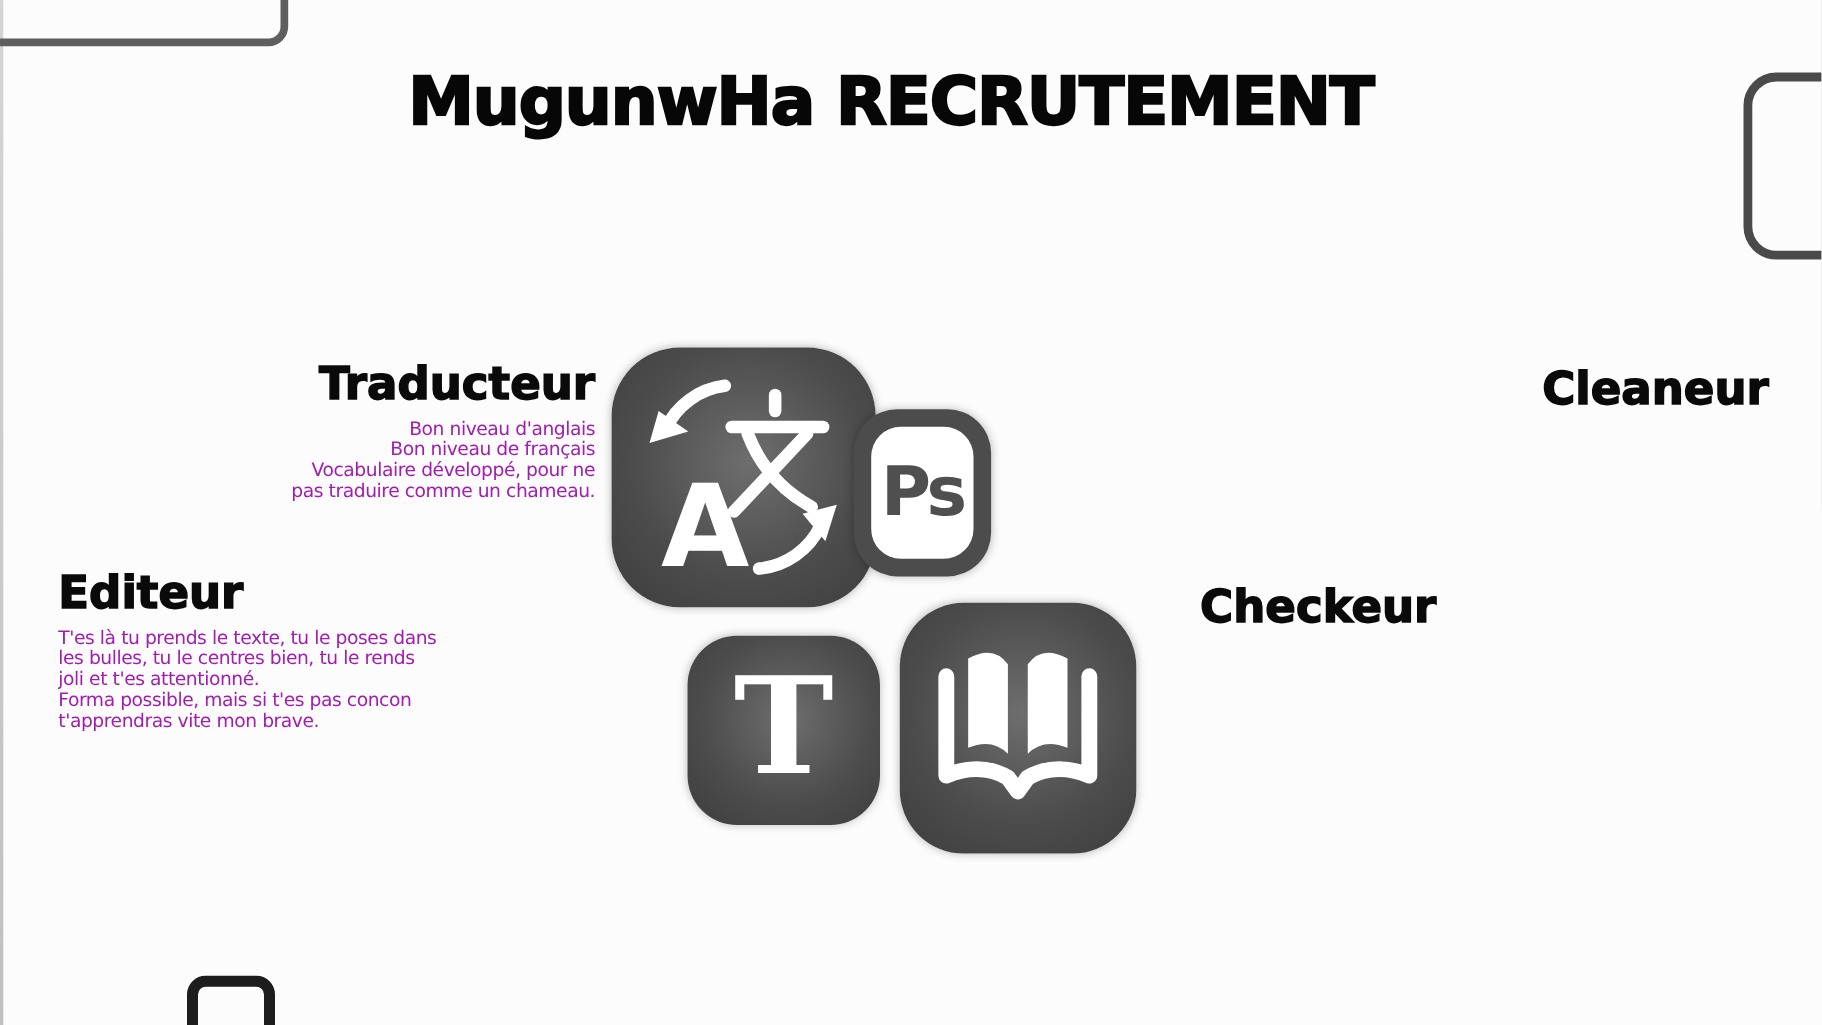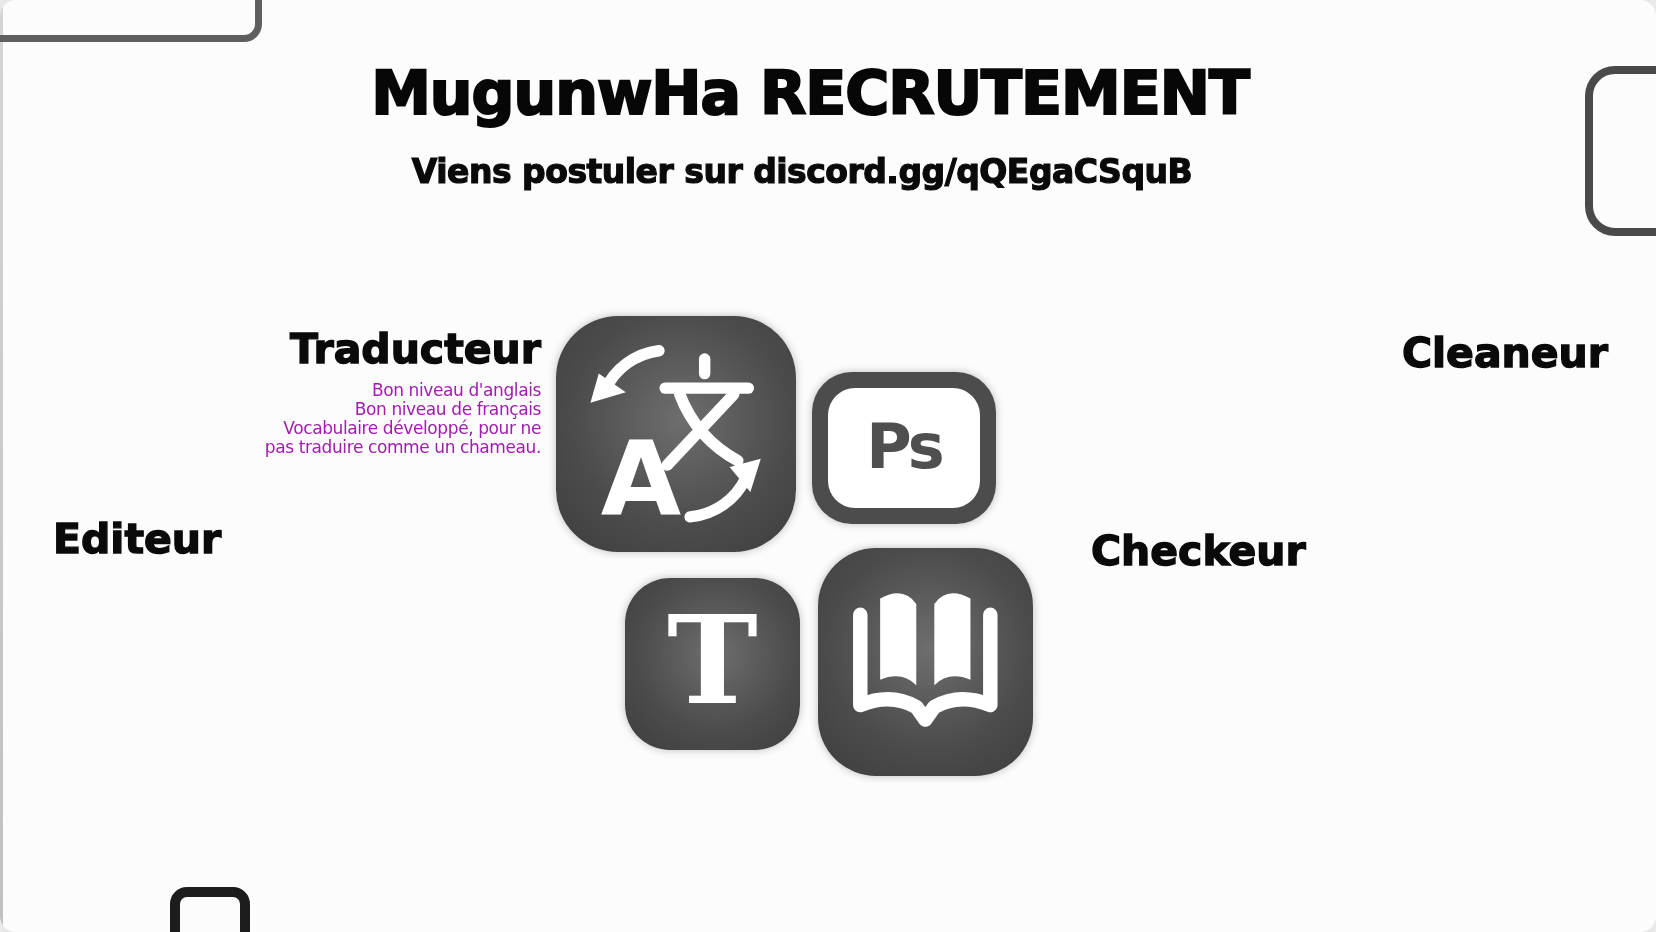--- a/index.html
+++ b/index.html
@@ -1,19 +1,19 @@
 <!DOCTYPE html>
 <html><head>
 <meta charset="utf-8">
 <style>
   html,body { margin:0; padding:0; background:#e9e9e9; }
   .canvas {
     position:relative; width:1656px; height:932px; margin:0 auto;
     background:#fcfcfc; overflow:hidden;
-    font-family:"DejaVu Sans", sans-serif; color:#111;border-radius:16px;
+    font-family:"DejaVu Sans", sans-serif; color:#111;
   }
   .edge-left {
     position:absolute; left:0; top:0; width:3px; height:100%;
     background:linear-gradient(#b5b5b5,#8f8f8f); opacity:.55;
   }
   
   .deco { position:absolute; box-sizing:border-box; border-style:solid; border-radius:18px; }
   .deco-topleft  { left:-52px; top:-72px; width:314px; height:114px; border-width:7px;  border-color:#5f5f5f; }
   .deco-right    { left:1585px; top:66px;  width:150px; height:170px; border-width:8px;  border-color:#4a4a4a; border-radius:30px; }
   .deco-bottom   { left:170px; top:887px;  width:80px;  height:120px; border-width:10px; border-color:#1d1d1d; border-radius:17px; }
@@ -45,21 +45,21 @@
 
   
   .app-icon {
     position:absolute;
     background:radial-gradient(circle at 52% 44%, #6e6e6e 0%, #4c4c4c 58%, #3d3d3d 100%);
     box-shadow:0 0 8px rgba(0,0,0,.25);
     display:flex; align-items:center; justify-content:center;
   }
   .icon-translate { left:556px; top:316px; width:240px; height:236px; border-radius:62px; }
   .icon-translate svg { width:88%; height:88%; }
-  .icon-ps { left:812px; top:372px; width:184px; height:152px; border-radius:40px;
+  .icon-ps { left:776px; top:372px; width:125px; height:152px; border-radius:40px;
              background:#4c4c4c; }
   .ps-inner {
     position:absolute; left:16px; top:16px; right:16px; bottom:16px;
     background:#ffffff; border-radius:27px;
     display:flex; align-items:center; justify-content:center;
   }
   .ps-label {
     font-size:62px; font-weight:bold; letter-spacing:-3px; color:#4f4f4f;
     transform:translateY(-2px);
   }
@@ -75,36 +75,40 @@
 <body>
 
 <div class="canvas">
 
   <div class="edge-left"></div>
   <div class="deco deco-topleft"></div>
   <div class="deco deco-right"></div>
   <div class="deco deco-bottom"></div>
 
   <div class="title">MugunwHa RECRUTEMENT</div>
-  <div class="subtitle">Viens postuler sur discord.gg/qQEgaCSquB</div>
 
   <section class="role role-traducteur">
     <h2 class="role-title">Traducteur</h2>
     <div class="role-body">Bon niveau d'anglais
 Bon niveau de français
 Vocabulaire développé, pour ne
 pas traduire comme un chameau.</div>
   </section>
 
   <section class="role role-cleaneur">
     <h2 class="role-title">Cleaneur</h2>
   </section>
 
   <section class="role role-editeur">
     <h2 class="role-title">Editeur</h2>
+    <div class="role-body">T'es là tu prends le texte, tu le poses dans
+les bulles, tu le centres bien, tu le rends
+joli et t'es attentionné.
+Forma possible, mais si t'es pas concon
+t'apprendras vite mon brave.</div>
   </section>
 
   <section class="role role-checkeur">
     <h2 class="role-title">Checkeur</h2>
   </section>
 
   <div class="app-icon icon-translate">
     <svg viewBox="0 0 100 100">
       <text x="14" y="89" font-size="50" font-weight="bold" fill="#ffffff" font-family="DejaVu Sans, sans-serif" aria-label="A">A</text>
       <g stroke="#ffffff" stroke-width="5.5" stroke-linecap="round" fill="none">

